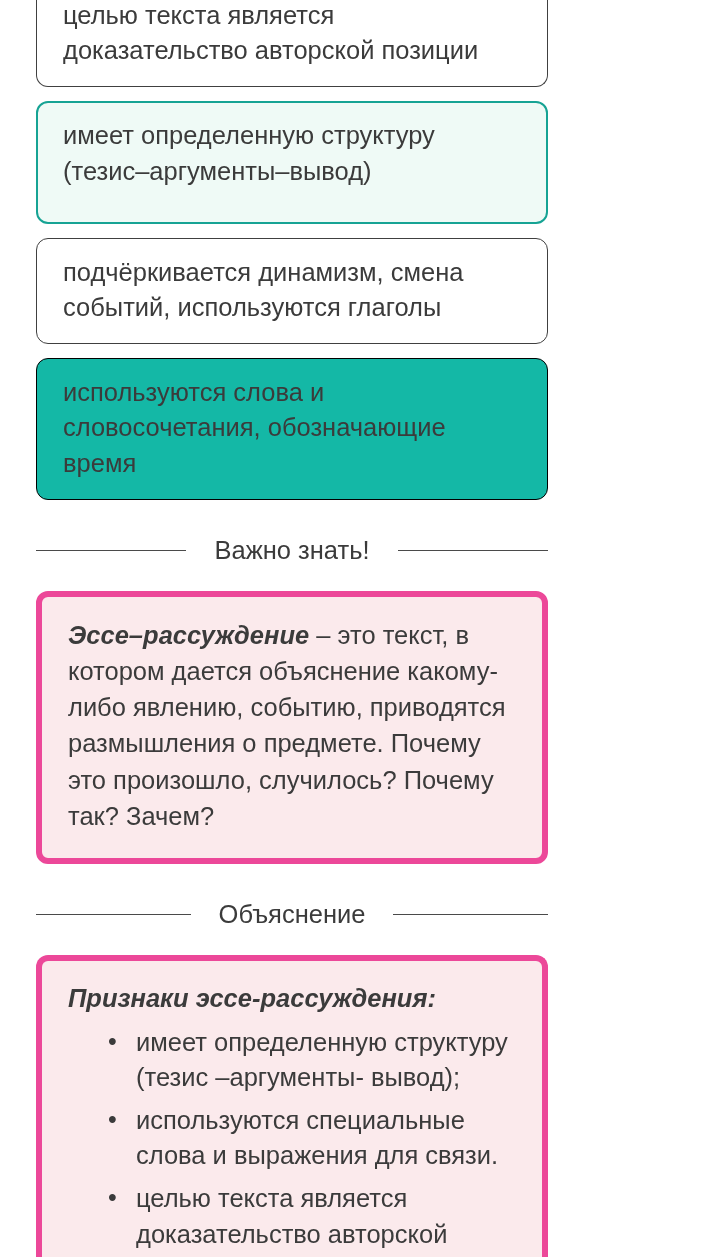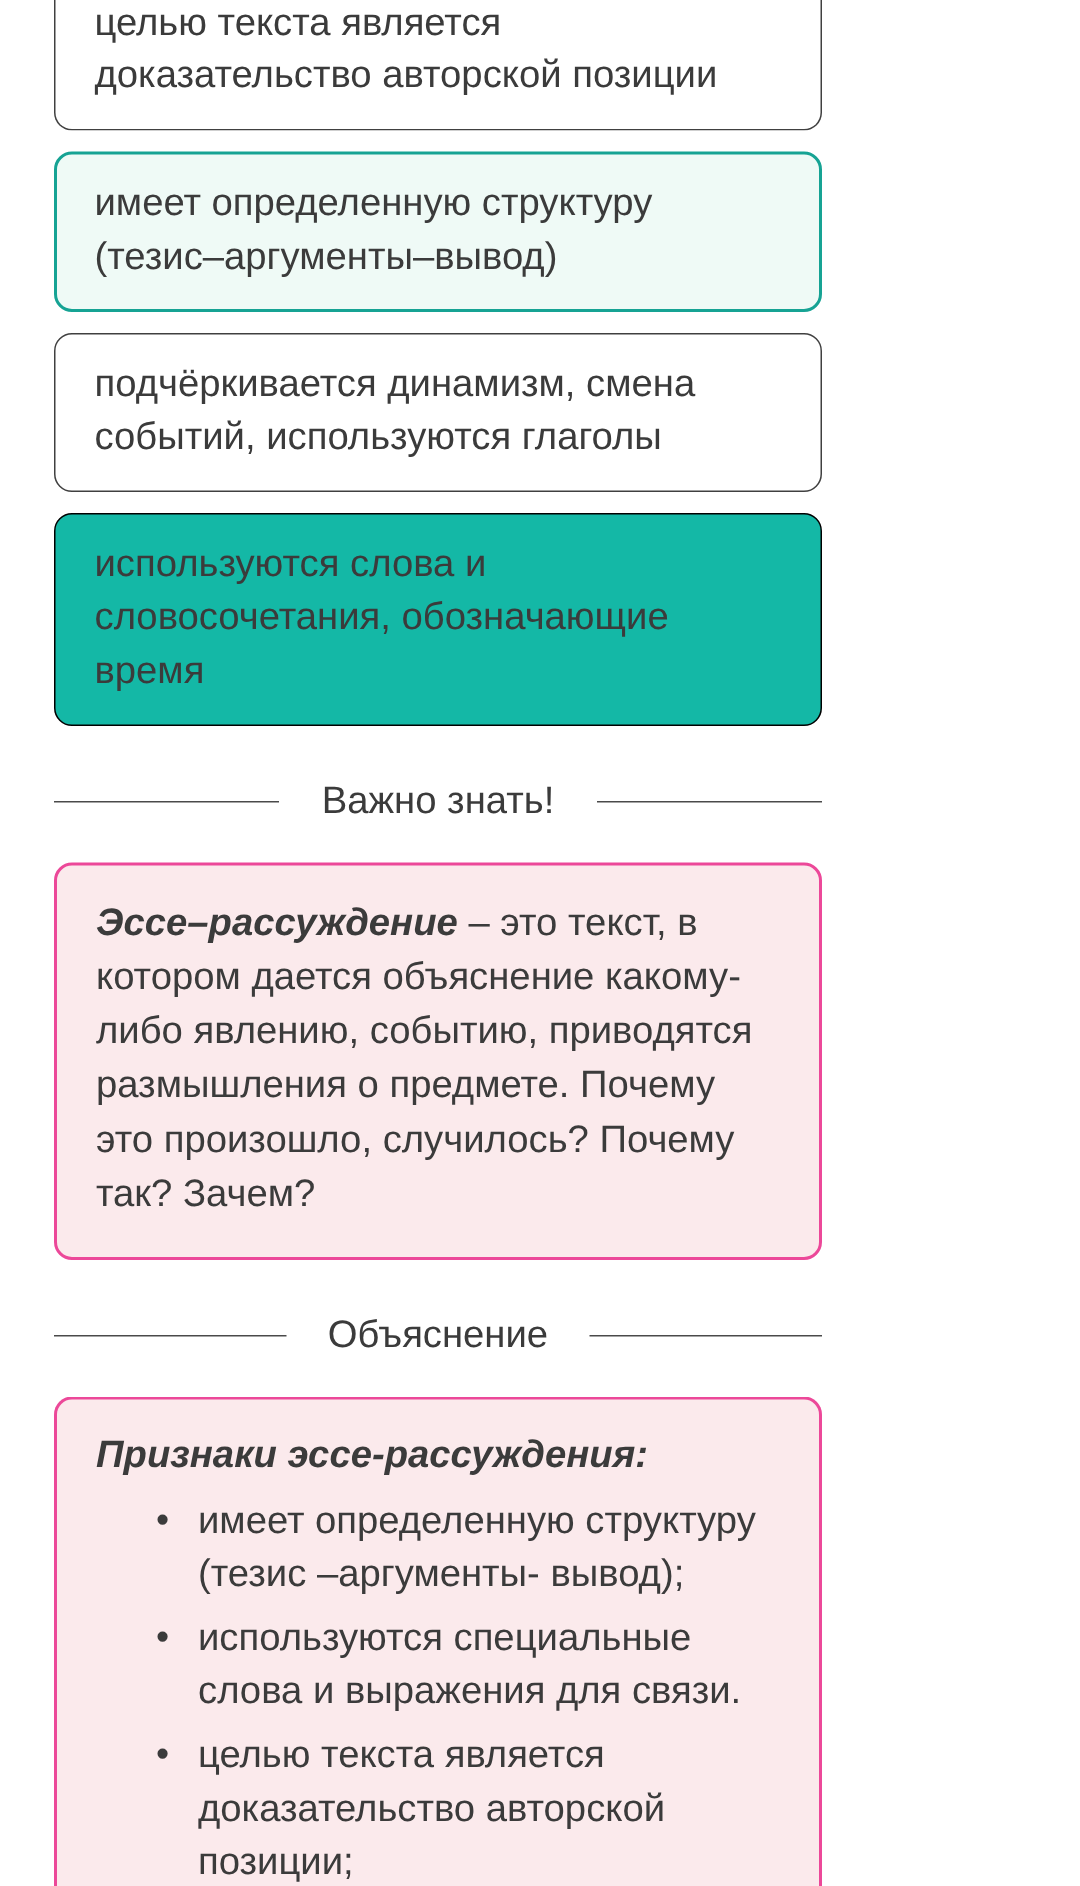--- a/index.html
+++ b/index.html
@@ -38,21 +38,21 @@
   .option.first-partial {
     border-top: none;
     border-top-left-radius: 0;
     border-top-right-radius: 0;
     margin-top: -2px;
     padding-top: 0;
   }
   .option.selected {
     border: 2px solid #16a394;
     background: #effaf6;
-    padding: 15px 25px 17px 25px;
+    padding: 15px 25px 33px 25px;
   }
   .option.pink {
     border: 1px solid #000000;
     background: #14b8a6;
   }
 
   
   .divider {
     display: flex;
     align-items: center;
@@ -67,21 +67,21 @@
   .divider .label {
     flex: 0 0 auto;
     font-size: 25.5px;
     color: #3b3b3b;
     white-space: nowrap;
   }
 
   
   .infobox {
     box-sizing: border-box;
-    border: 2px solid #ec4899;
+    border: 6px solid #ec4899;
     border-radius: 12px;
     background: #fbeaec;
     padding: 20px 26px 24px 26px;
     font-size: 25.5px;
     line-height: 1.42;
     color: #3b3b3b;
   }
   .infobox .lead {
     font-weight: bold;
     font-style: italic;

